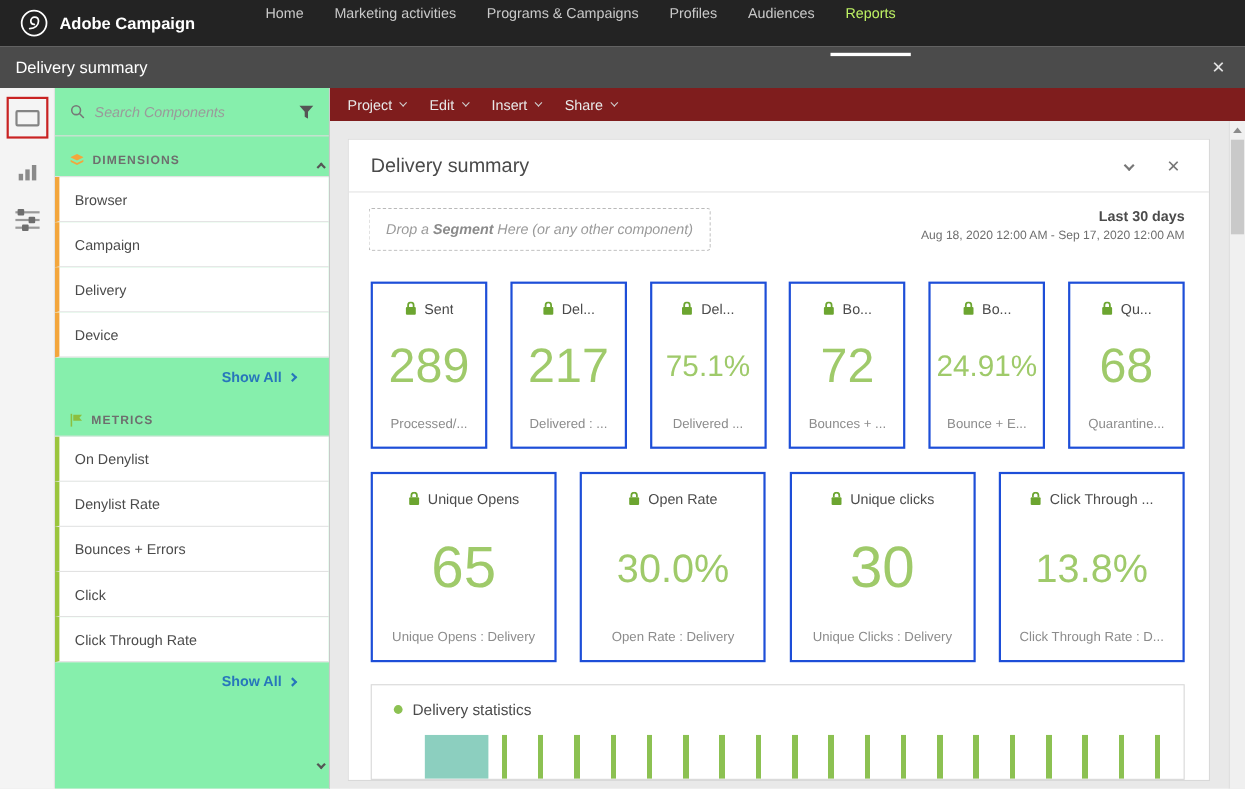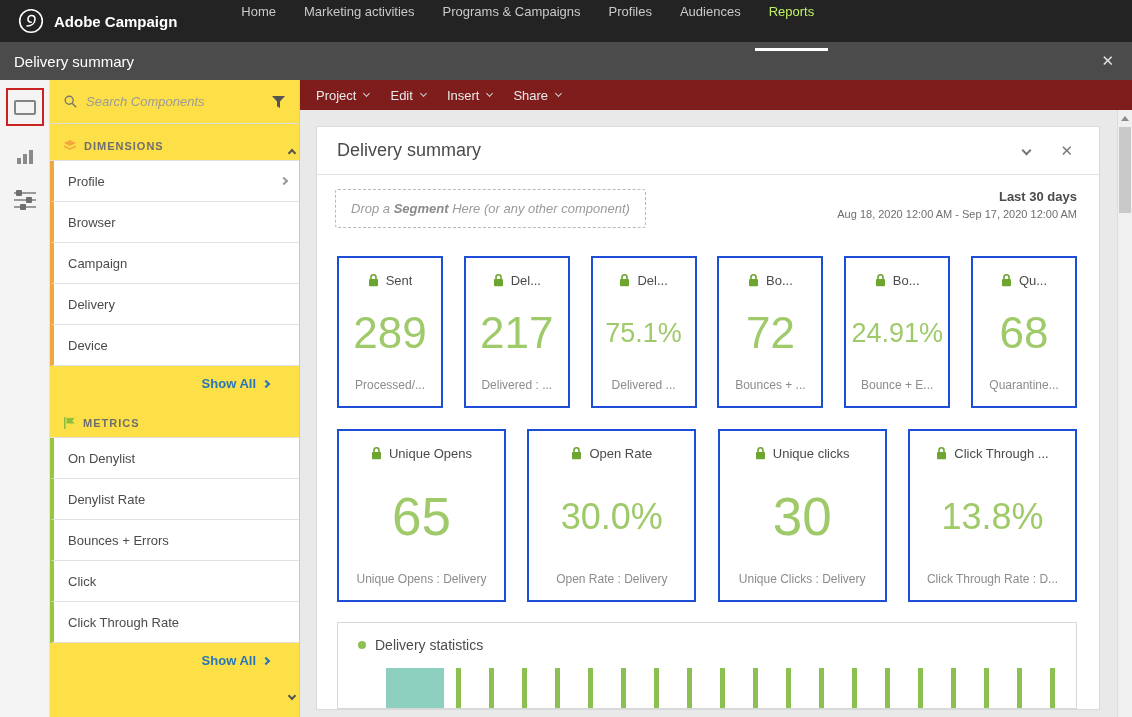--- a/index.html
+++ b/index.html
@@ -25,21 +25,21 @@
   .rail { width:50px; background:#f4f4f4; border-right:1px solid #e2e2e2; display:flex; flex-direction:column; align-items:center; flex:none; }
   .rail-sel { width:38px; height:38px; border:2px solid #c92222; margin-top:8px; display:flex; align-items:center; justify-content:center; cursor:pointer; }
   .icon-panel { width:22px; height:15px; border:2px solid #848484; border-radius:2px; }
   .icon-bars { display:flex; align-items:flex-end; gap:2px; margin-top:24px; height:14px; cursor:pointer; }
   .icon-bars i { width:4px; background:#8a8a8a; display:block; }
   .icon-sliders { margin-top:28px; display:flex; flex-direction:column; gap:5px; cursor:pointer; }
   .icon-sliders span { position:relative; width:22px; height:2px; background:#9a9a9a; display:block; }
   .icon-sliders span i { position:absolute; top:-2px; width:6px; height:6px; background:#6e6e6e; border-radius:1px; display:block; }
 
   
-  .sidebar { width:250px; background:#fde047; border-right:1px solid #c9c9c9; position:relative; flex:none; overflow:hidden; }
+  .sidebar { width:250px; background:#86efac; border-right:1px solid #c9c9c9; position:relative; flex:none; overflow:hidden; }
   .search-row { height:44px; display:flex; align-items:center; gap:9px; padding:0 14px; border-bottom:1px solid #ddd; }
   .search-input { flex:1; border:none; background:transparent; font-style:italic; font-size:13px; color:#555; outline:none; font-family:inherit; min-width:0; }
   .search-input::placeholder { color:#9a9a9a; }
   .sec-header { display:flex; align-items:center; gap:8px; padding:0 14px; margin:16px 0 8px; font-size:11px; font-weight:bold; letter-spacing:1px; color:#6e6e6e; }
   .item-list { border-top:1px solid #e2e2e2; }
   .side-item { height:41px; background:#fff; border-bottom:1px solid #e2e2e2; display:flex; align-items:center; justify-content:space-between; padding:0 12px 0 14px; font-size:13px; color:#4b4b4b; cursor:pointer; }
   .dim .side-item { border-left:4px solid #F3A63C; }
   .met .side-item { border-left:4px solid #9BC53D; }
   .show-all { display:flex; justify-content:flex-end; align-items:center; gap:7px; color:#2776BB; font-size:13px; font-weight:bold; padding:10px 30px 0 0; cursor:pointer; }
   .side-scroll { position:absolute; right:4px; color:#555; cursor:pointer; }
@@ -172,24 +172,20 @@
       <span style="display:flex;">
         <svg width="12" height="12" viewBox="0 0 12 12" fill="#F3A63C">
             <path d="M6 0 12 3 6 6 0 3z"></path>
             <path d="M0 5.2 6 8.2 12 5.2V7L6 10 0 7z"></path>
           </svg>
       </span>
       <span>DIMENSIONS</span>
     </div>
     <div class="item-list dim">
       <div class="side-item">
-        <span>Profile</span>
-        <span class="chev right gray"></span>
-      </div>
-      <div class="side-item">
         <span>Browser</span>
       </div>
       <div class="side-item">
         <span>Campaign</span>
       </div>
       <div class="side-item">
         <span>Delivery</span>
       </div>
       <div class="side-item">
         <span>Device</span>

